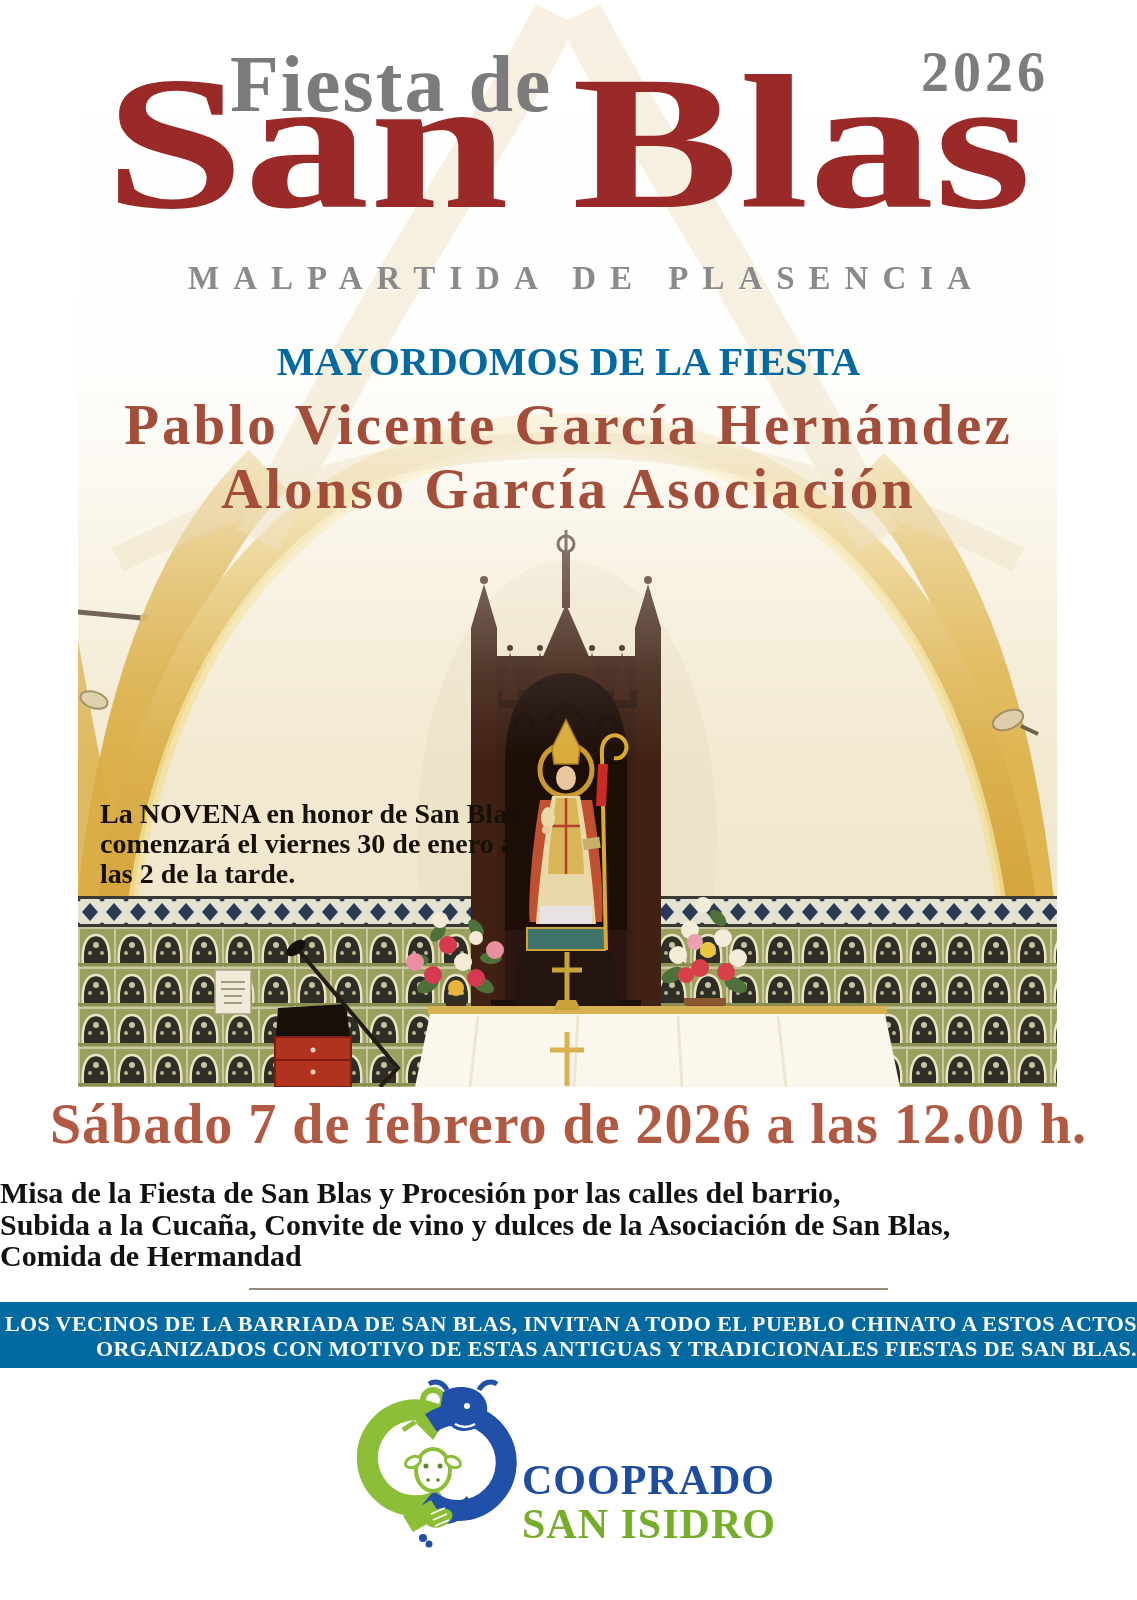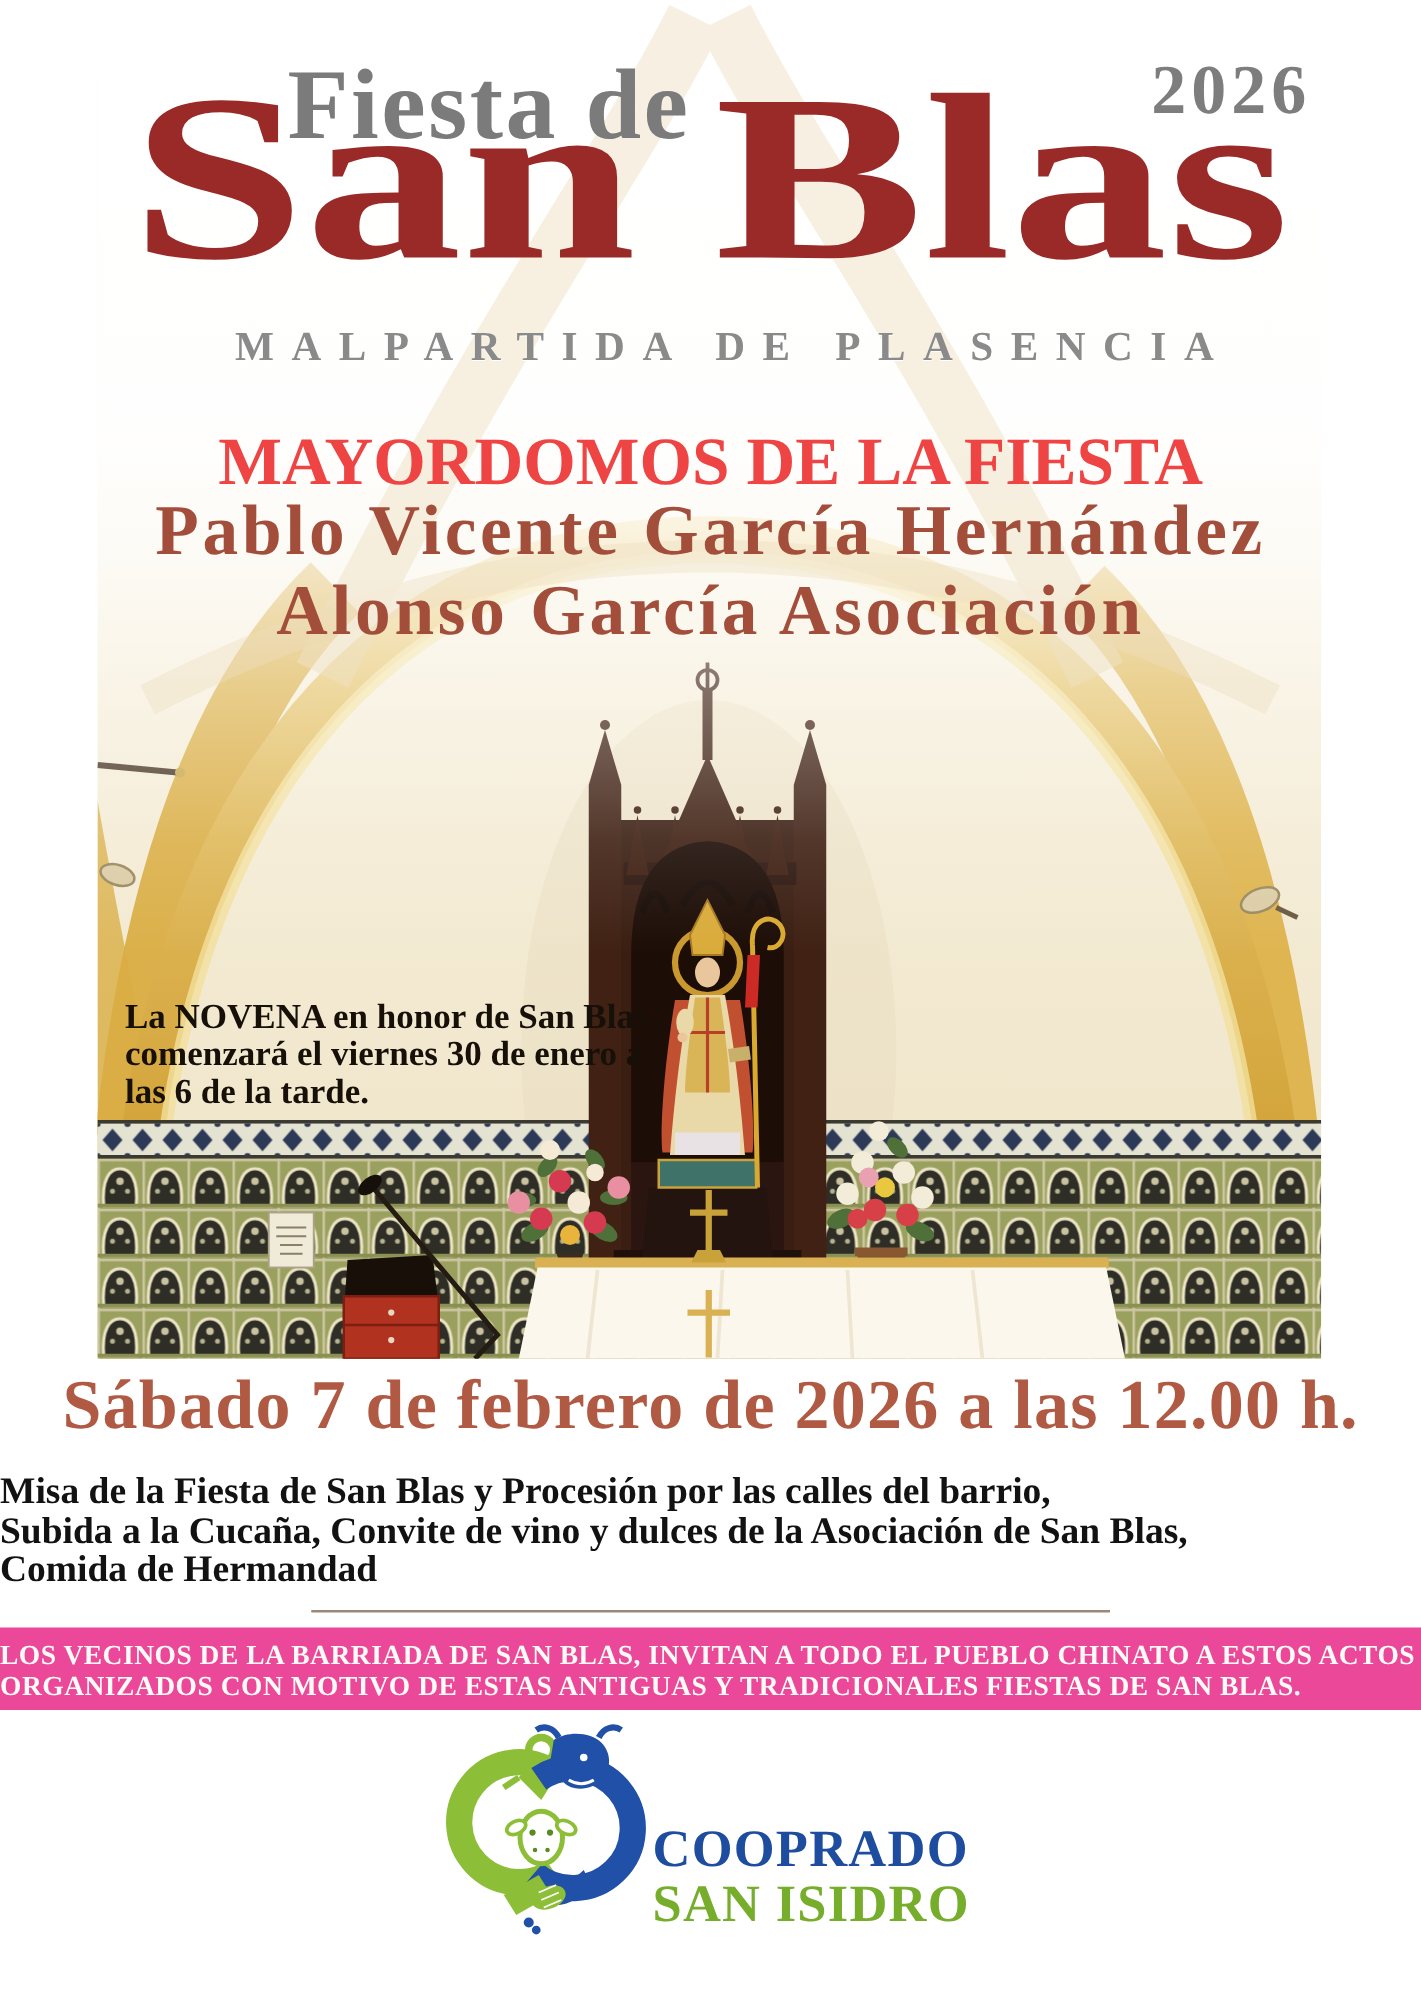--- a/index.html
+++ b/index.html
@@ -15,37 +15,37 @@
   .txt{position:absolute;z-index:3;white-space:nowrap;}
   .title-prefix{left:230px;top:44px;font-size:80px;font-weight:bold;color:#7b7b7b;
                 letter-spacing:2px;line-height:1;}
   .title-year{right:88px;top:44px;font-size:56px;font-weight:bold;color:#7d7d7d;
               letter-spacing:4px;line-height:1;}
   .title-main{left:0;right:0;top:48px;text-align:center;line-height:1;z-index:3;position:absolute;}
   .title-main span{display:inline-block;transform:scaleX(1.32);transform-origin:center top;
                    font-size:190px;font-weight:bold;color:#992a28;line-height:1;}
   .subtitle{left:0;right:0;top:260px;text-align:center;font-size:33px;font-weight:bold;
             color:#8a8a8a;letter-spacing:14px;text-shadow:0 1px 0 #ffffff;margin-left:36px;}
-  .section-heading{left:0;right:0;top:338px;text-align:center;font-size:54px;font-weight:bold;
-                   color:#ef4444;}
+  .section-heading{left:0;right:0;top:338px;text-align:center;font-size:40px;font-weight:bold;
+                   color:#0369a1;}
   .name-line{left:0;right:0;text-align:center;font-size:57px;font-weight:bold;color:#a34e3b;
              letter-spacing:3px;line-height:1;}
   .name-1{top:396px;} .name-2{top:460px;}
 
   .novena{left:100px;top:799px;width:422px;text-align:left;font-size:28px;font-weight:bold;
           color:#161009;line-height:30px;white-space:nowrap;z-index:3;position:absolute;}
 
   .date-line{left:0;right:0;top:1096px;text-align:center;font-size:56px;font-weight:bold;
              color:#b05a43;letter-spacing:1px;line-height:1;}
   .program{left:0;right:0;top:1177px;text-align:left;font-size:30px;font-weight:bold;
            color:#121212;line-height:31.5px;}
   .divider{position:absolute;left:249px;top:1288px;width:639px;height:2px;background:#9a8878;z-index:3;}
 
-  .banner{position:absolute;left:0;top:1302px;width:1137px;height:66px;background:#ec4899;
-          z-index:3;text-align:left;}
+  .banner{position:absolute;left:0;top:1302px;width:1137px;height:66px;background:#0369a1;
+          z-index:3;text-align:right;}
   .banner .line{font-size:22px;font-weight:bold;color:#fdfbf6;letter-spacing:.4px;
                 line-height:25px;white-space:nowrap;}
   .banner .inner{padding-top:9px;}
 
   .logo-mark{position:absolute;left:353px;top:1376px;z-index:3;}
   .logo-text{position:absolute;left:522px;top:1458px;z-index:3;line-height:44px;
              font-weight:bold;white-space:nowrap;}
   .logo-line1{font-size:42px;color:#1e4d9f;letter-spacing:1px;}
   .logo-line2{font-size:42px;color:#76ae2c;letter-spacing:1px;}
 </style>
@@ -250,21 +250,21 @@
   </div>
   <div class="txt subtitle">MALPARTIDA DE PLASENCIA</div>
 
   <div class="txt section-heading">MAYORDOMOS DE LA FIESTA</div>
   <div class="txt name-line name-1">Pablo Vicente García Hernández</div>
   <div class="txt name-line name-2">Alonso García Asociación</div>
 
   <div class="novena">
     <div>La NOVENA en honor de San Blas</div>
     <div>comenzará el viernes 30 de enero a</div>
-    <div>las 6 de la tarde.</div>
+    <div>las 2 de la tarde.</div>
   </div>
 
   <div class="txt date-line">Sábado 7 de febrero de 2026 a las 12.00 h.</div>
   <div class="txt program">
     <div>Misa de la Fiesta de San Blas y Procesión por las calles del barrio,</div>
     <div>Subida a la Cucaña, Convite de vino y dulces de la Asociación de San Blas,</div>
     <div>Comida de Hermandad</div>
   </div>
 
   <div class="divider"></div>

